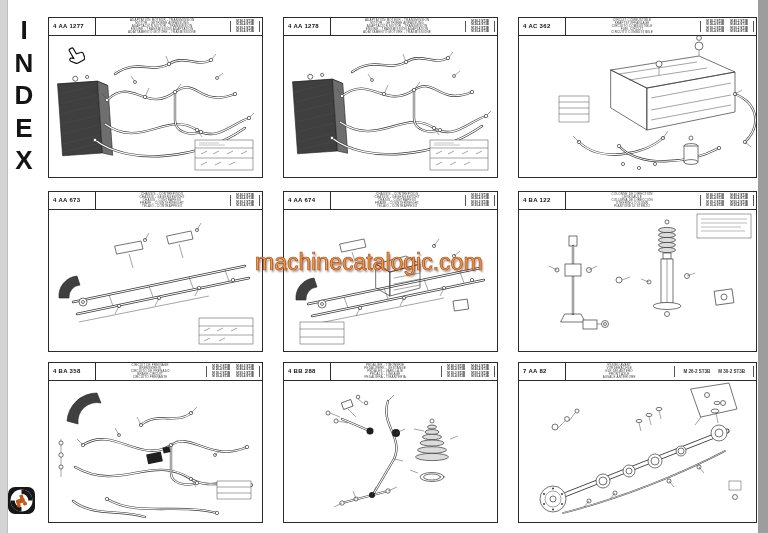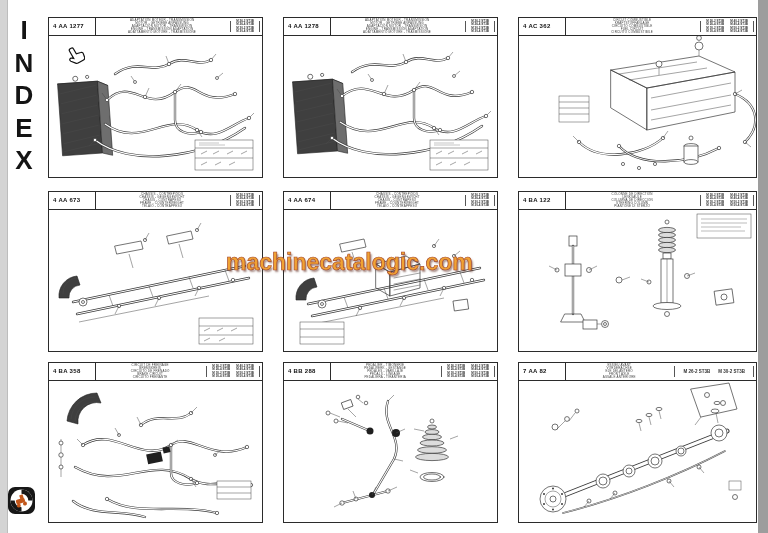--- a/index.html
+++ b/index.html
@@ -2,21 +2,21 @@
 <html><head>
 <meta charset="utf-8">
 <style>
   html,body{margin:0;padding:0;background:#fff;}
   #page{position:relative;width:768px;height:533px;background:#fff;overflow:hidden;
         font-family:"Liberation Sans",sans-serif;}
   .edge-left{position:absolute;left:0;top:0;width:7px;height:100%;background:#d4d4d4;border-right:1px solid #bdbdbd;}
   .edge-right{position:absolute;right:0;top:0;width:10px;height:100%;background:#9d9d9d;}
   .index{position:absolute;left:10px;top:14px;width:28px;text-align:center;
          font-weight:bold;font-size:26px;line-height:32.5px;color:#141414;}
-  .watermark{position:absolute;left:226px;top:249px;z-index:60;font-weight:bold;font-size:23px;
+  .watermark{position:absolute;left:255px;top:249px;z-index:60;font-weight:normal;font-size:23px;
              color:#f0a233;-webkit-text-stroke:.7px #a64a2e;
              text-shadow:1.5px 2px 2px rgba(90,40,30,.55);white-space:nowrap;}
   .panel{position:absolute;background:#fff;border:1px solid #2b2b2b;box-sizing:border-box;}
   .phead{height:17px;border-bottom:1px solid #2b2b2b;display:flex;align-items:stretch;overflow:hidden;}
   .pn{width:42px;flex:0 0 42px;border-right:1px solid #2b2b2b;font-weight:bold;font-size:6px;
       line-height:16px;padding-left:4px;letter-spacing:.3px;color:#111;white-space:nowrap;}
   .caps{flex:1;display:flex;flex-direction:column;justify-content:center;align-items:center;
         font-size:3px;line-height:3.1px;color:#3d3d3d;}
   .caps div{white-space:nowrap;letter-spacing:.2px;}
   .codes{display:flex;flex-direction:column;justify-content:center;font-weight:bold;font-size:3px;

